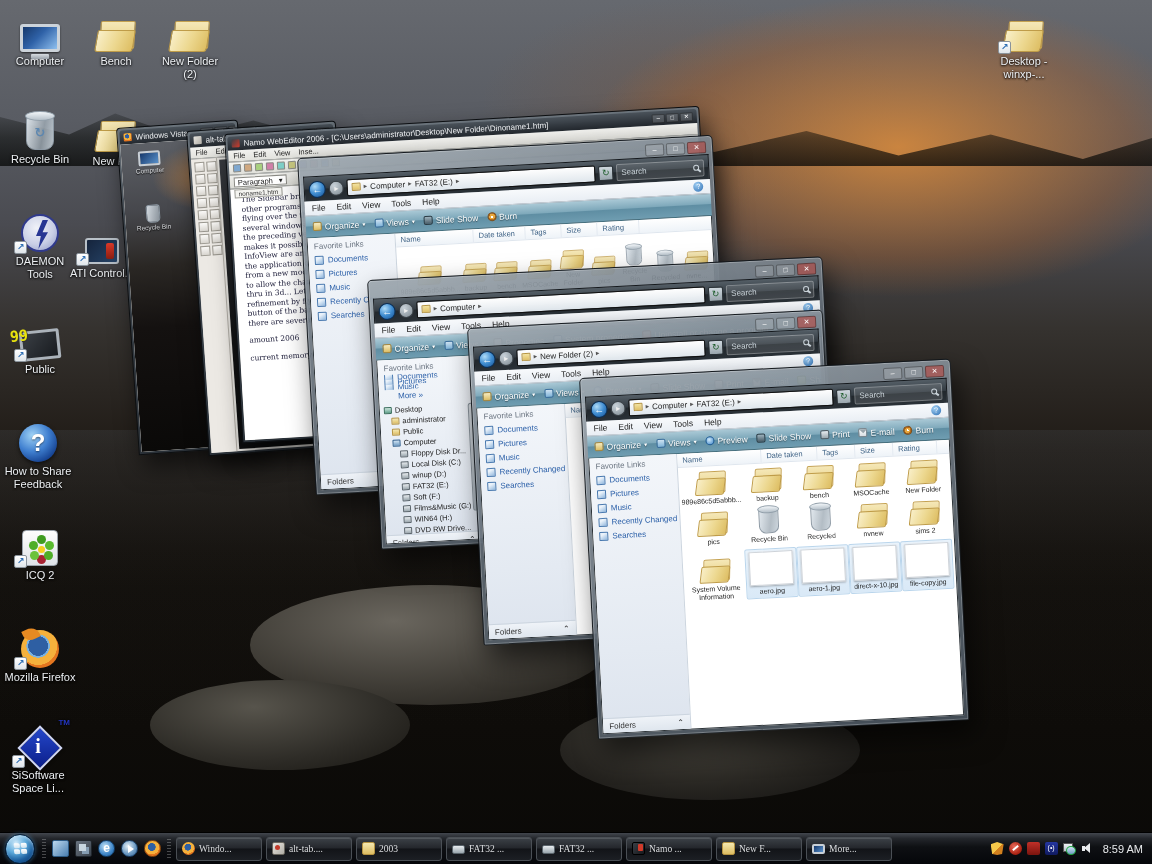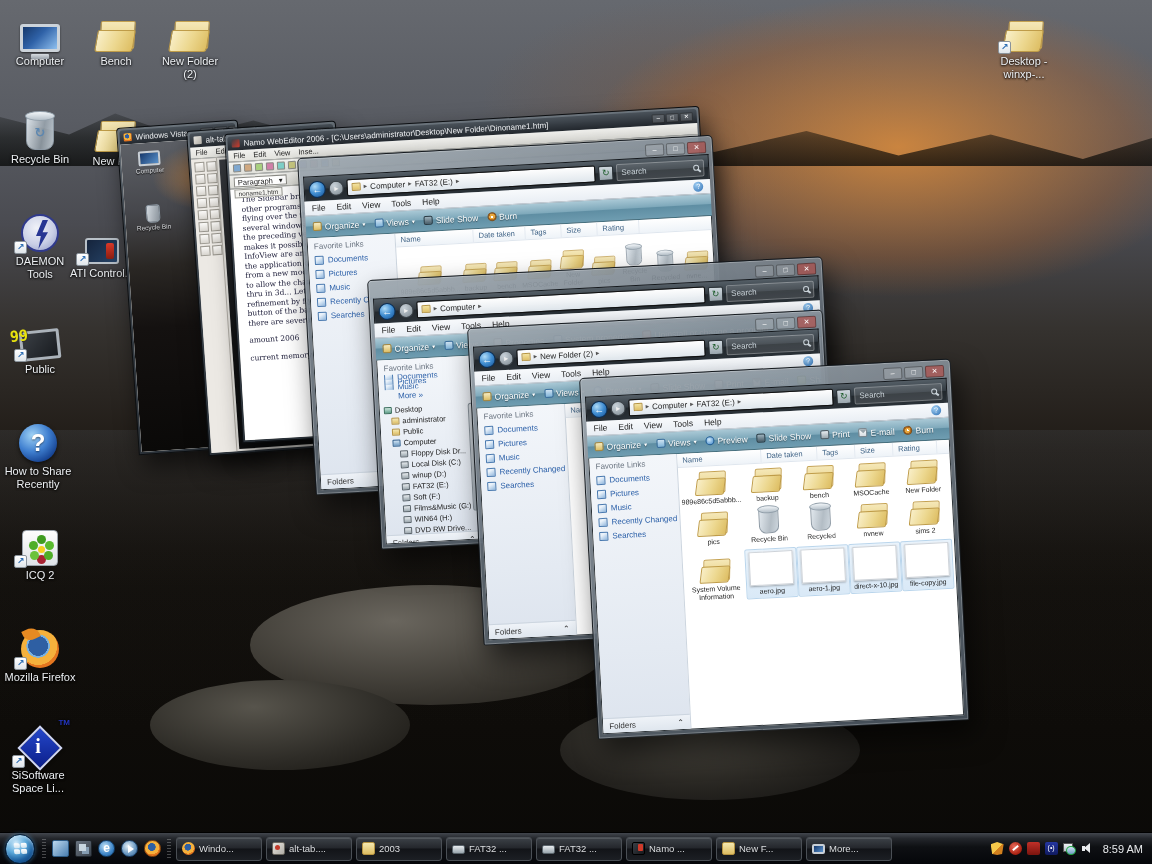--- a/index.html
+++ b/index.html
@@ -251,21 +251,21 @@
   .ql-switch-windows-icon::after { content:""; position:absolute; inset:3px 5px 5px 3px;
     background:rgba(220,235,245,.85); box-shadow:3px 3px 0 rgba(160,190,215,.7); }
   .ql-internet-explorer-icon { border-radius:50%; background:radial-gradient(circle at 40% 35%, #bfe0f5, #3f86c8 60%, #1d5a96); border:1px solid #14426e; color:#fff; font-size:12px; font-weight:bold; text-align:center; line-height:15px; }
   .ql-media-player-icon { border-radius:50%; background:radial-gradient(circle at 40% 35%, #e8f2f8, #6f9cc4 55%, #2f5f8e); border:1px solid #1d426a; }
   .ql-media-player-icon::after { content:""; position:absolute; left:6px; top:4px;
     border-left:6px solid #fff; border-top:4px solid transparent; border-bottom:4px solid transparent; }
   .ql-firefox-icon { border-radius:50%; background:radial-gradient(circle at 45% 40%, #2e5fa3 0 30%, #f5b13c 34% 60%, #e4761f 61%); border:1px solid #8e4a10; }
   .tb-btn { width:86px; height:24px; margin:0 2px; border-radius:3px; flex:none;
     border:1px solid #4a4f55; background:linear-gradient(180deg,#3c4147 0%,#24272c 45%,#121418 50%,#1c1f24 100%);
     display:flex; align-items:center; gap:4px; padding:0 5px; color:#dcdee0; font-size:9.5px;
-    white-space:nowrap; overflow:hidden; box-shadow:inset 0 1px 0 rgba(255,255,255,.12); }
+    white-space:nowrap; overflow:hidden; box-shadow:inset 0 1px 0 rgba(255,255,255,.12);font-family:Liberation Serif, serif; }
   .tbi { width:13px; height:13px; flex:none; border-radius:2px; position:relative; }
   .tbi-firefox-icon { border-radius:50%; background:radial-gradient(circle at 45% 40%, #2e5fa3 0 30%, #f5b13c 34% 60%, #e4761f 61%); }
   .tbi-paint-icon { background:linear-gradient(135deg,#e8e5df,#b0ada6); border:1px solid #6a675f; }
   .tbi-paint-icon::after { content:""; position:absolute; left:2px; top:2px; width:5px; height:5px; background:#c23a2a; border-radius:50%; }
   .tbi-folder-icon { background:linear-gradient(#f5e8b0,#ddbd62); border:1px solid #b69441; }
   .tbi-drive-icon { height:9px; margin-top:2px; background:linear-gradient(#e8ecef,#9aa6ad); border:1px solid #5a646b; border-radius:2px; }
   .tbi-namo-icon { background:linear-gradient(135deg,#3a3f46,#16181c); border:1px solid #000; }
   .tbi-namo-icon::after { content:""; position:absolute; right:1px; top:1px; width:5px; height:7px; background:#d03a2a; border-radius:1px; }
   .tbi-computer-icon { border:2px solid #c8cfd6; background:linear-gradient(135deg,#16386b,#5a92cc); height:10px; margin-top:1px; }
   #tray { margin-left:auto; display:flex; align-items:center; gap:5px; padding-right:9px; }
@@ -358,21 +358,21 @@
         <div class="ibox">
           <span class="ic ic-fraps-icon"></span>
           <span class="shortcut-badge">↗</span>
         </div>
         <div class="dlabel">Public</div>
       </div>
       <div class="dicon" style="left: 2px; top: 418px;">
         <div class="ibox">
           <span class="ic ic-help-icon"></span>
         </div>
-        <div class="dlabel">How to Share Recently</div>
+        <div class="dlabel">How to Share Feedback</div>
       </div>
       <div class="dicon" style="left: 4px; top: 522px;">
         <div class="ibox">
           <span class="ic ic-icq-icon"></span>
           <span class="shortcut-badge">↗</span>
         </div>
         <div class="dlabel">ICQ 2</div>
       </div>
       <div class="dicon" style="left: 4px; top: 624px;">
         <div class="ibox">

